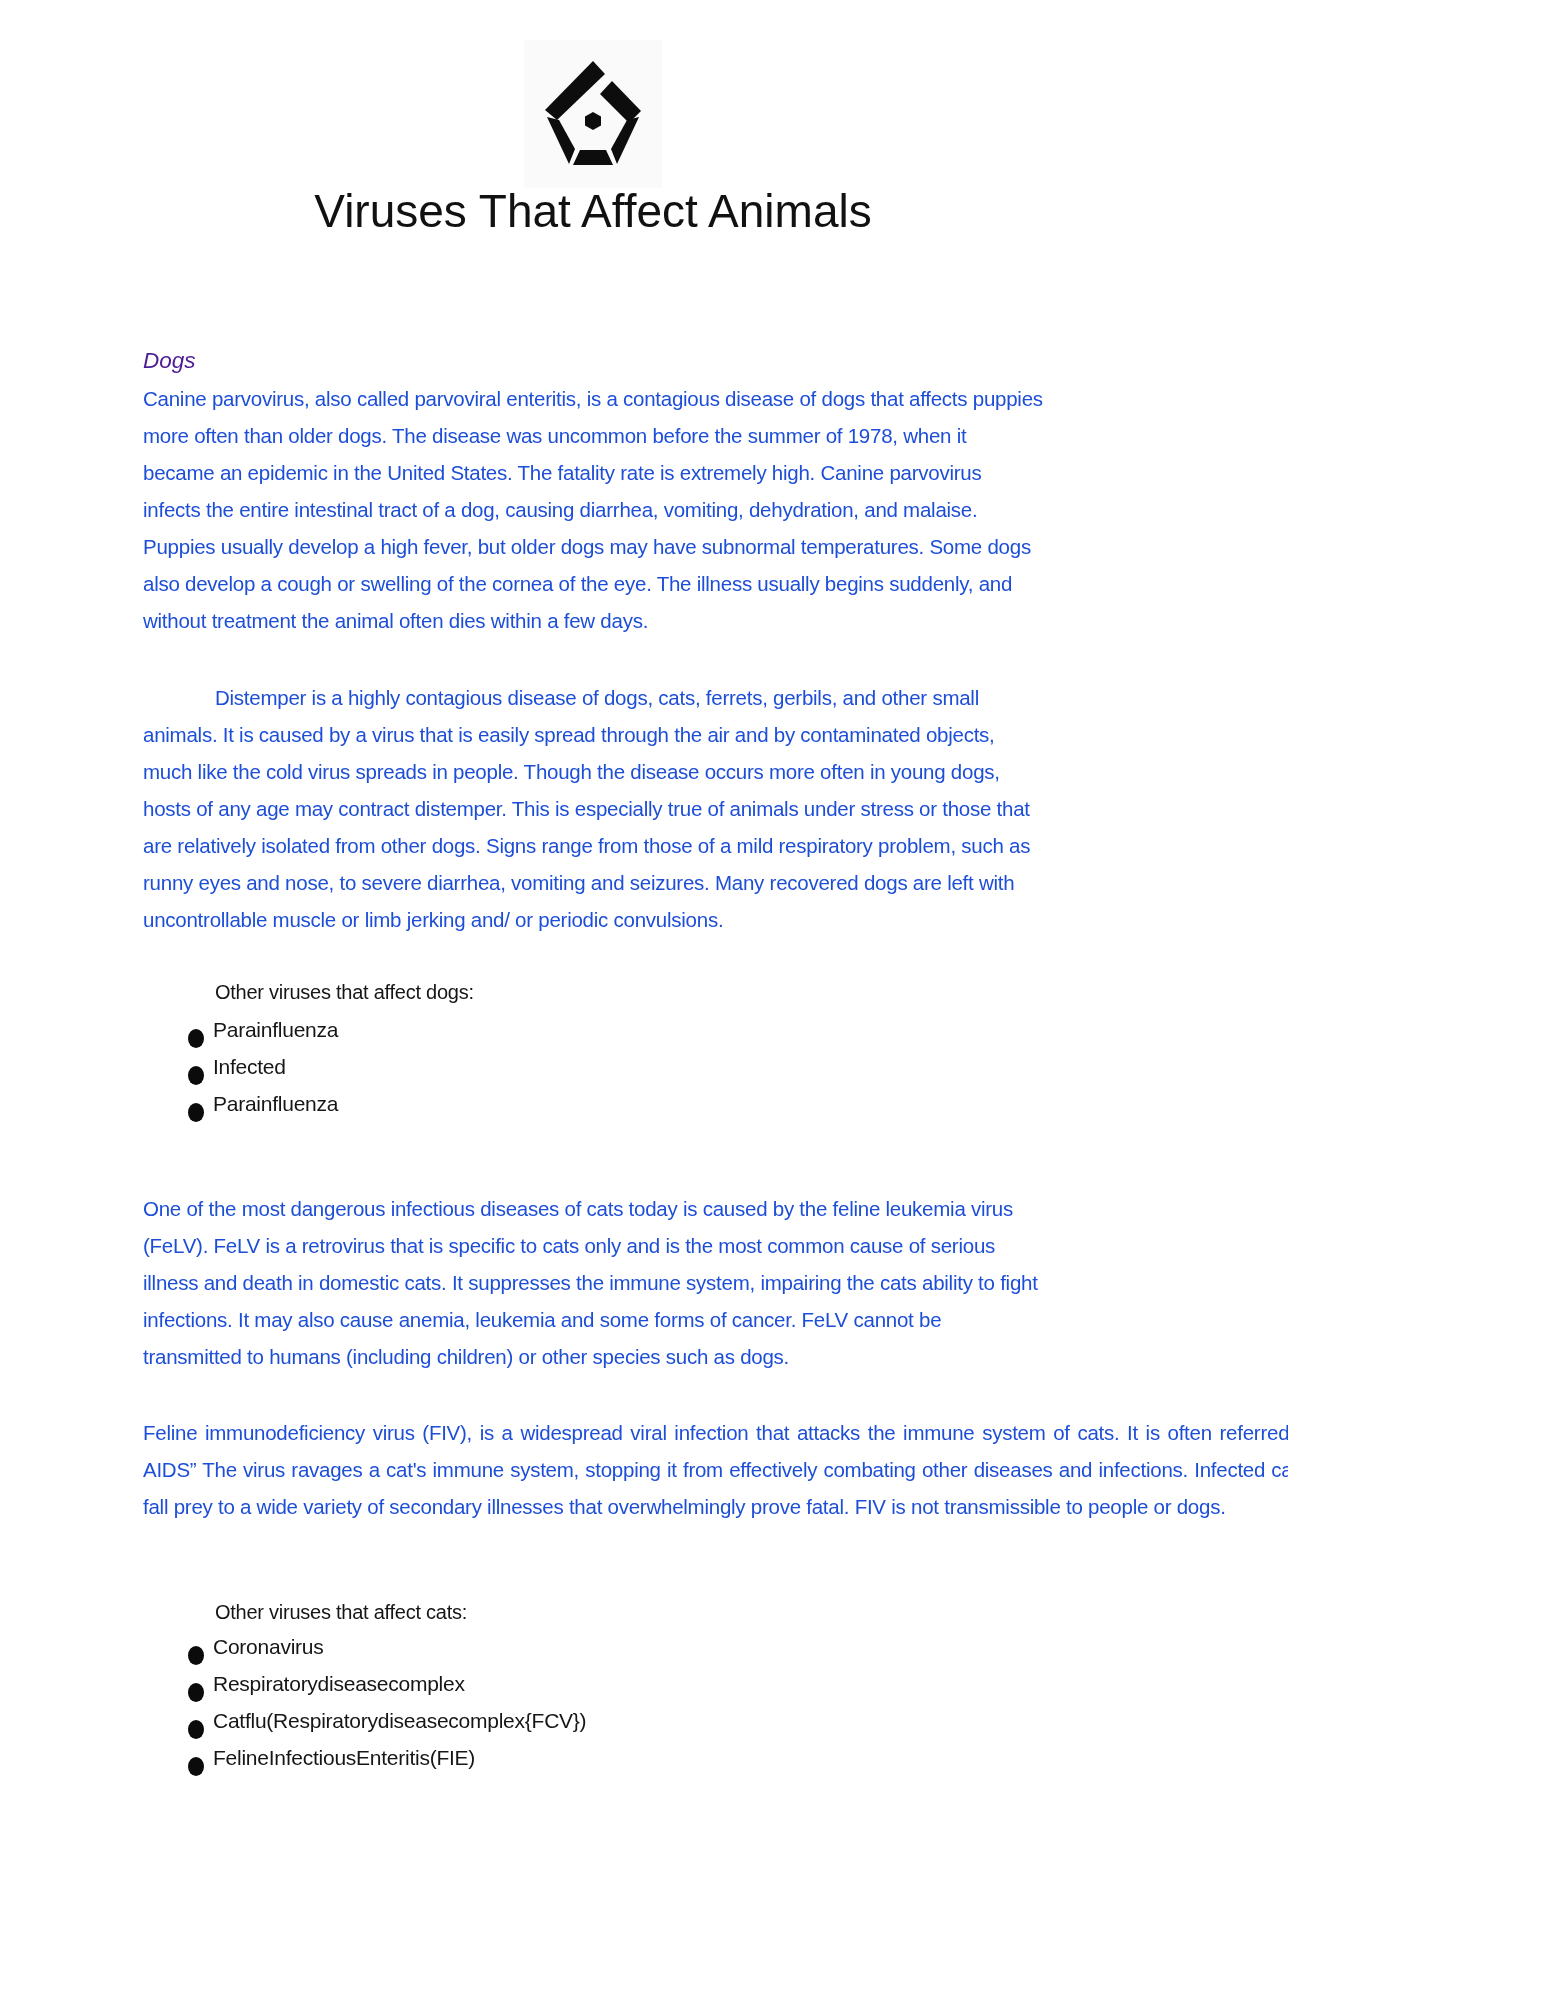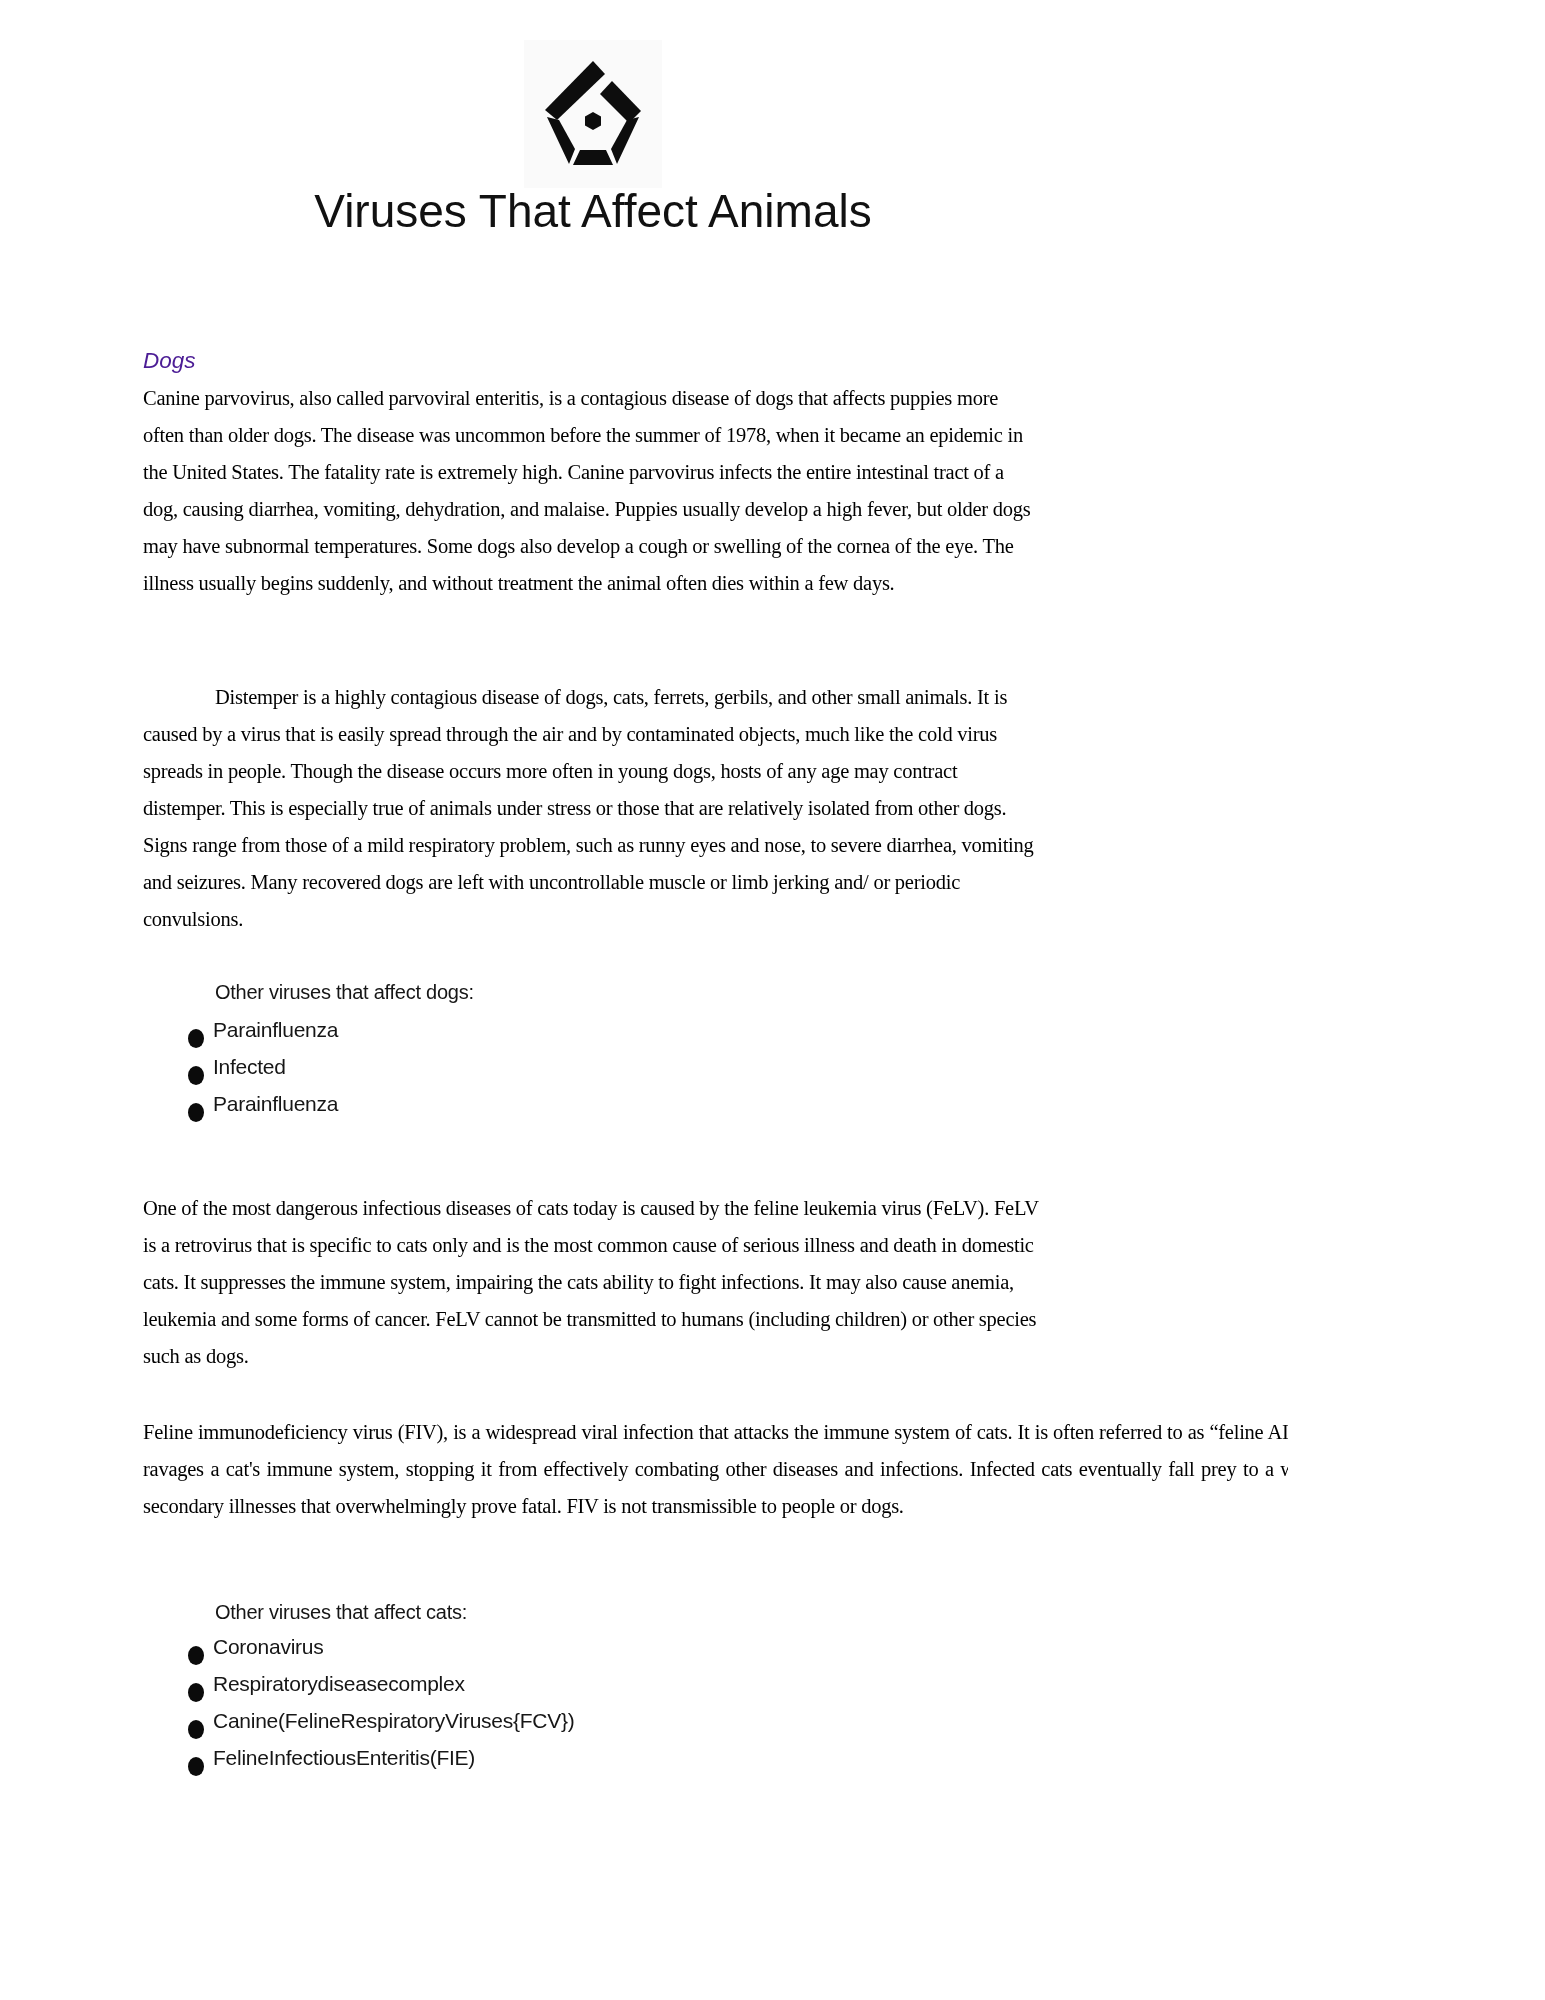--- a/index.html
+++ b/index.html
@@ -31,22 +31,21 @@
   .section-heading{
     font-style:italic;font-weight:400;
     font-size:22.5px;line-height:1.3;color:#4c1d95;
     margin:0;
   }
   .h-dogs{top:318px;}
   .h-cats{top:1128px;}
   .body-par{
     margin:0;
     font-size:20.5px;line-height:37px;letter-spacing:-0.25px;
-    color:#000000;
-    font-family:Liberation Serif, serif;
+    color:#1d4ed8;
   }
   .p-dogs1{top:352px;}
   .p-dogs2{top:651px;text-indent:72px;}
   .p-cats1{top:1162px;}
   .p-cats2{top:1386px;width:1261px;text-align:justify;}
   .list-intro{
     margin:0;padding-left:72px;
     font-size:20px;line-height:37px;letter-spacing:-0.25px;
   }
   .li-dogs{top:946px;}
@@ -129,21 +128,21 @@
     <li>
         <span class="dot"></span>
         <span>Coronavirus</span>
       </li>
     <li>
         <span class="dot"></span>
         <span>Respiratorydiseasecomplex</span>
       </li>
     <li>
         <span class="dot"></span>
-        <span>Canine(FelineRespiratoryViruses{FCV})</span>
+        <span>Catflu(Respiratorydiseasecomplex{FCV})</span>
       </li>
     <li>
         <span class="dot"></span>
         <span>FelineInfectiousEnteritis(FIE)</span>
       </li>
   </ul>
 
   <div class="bottom-bar"></div>
 
 </div>

